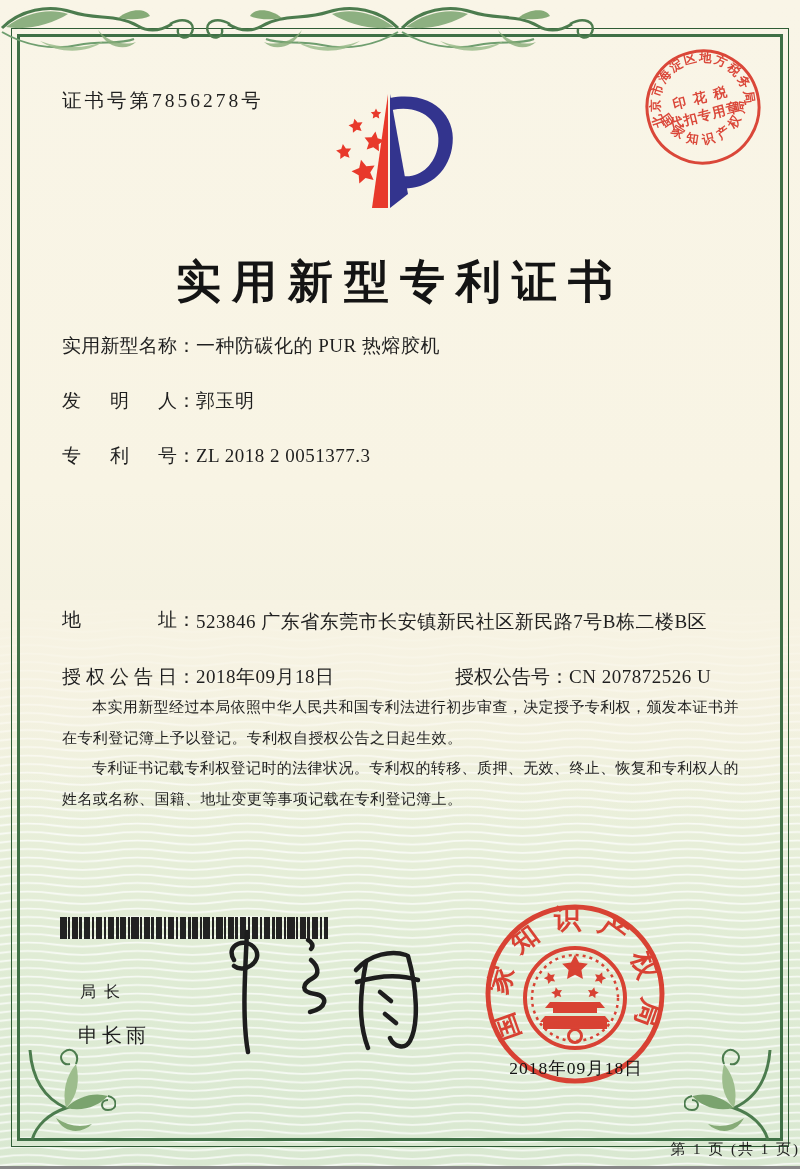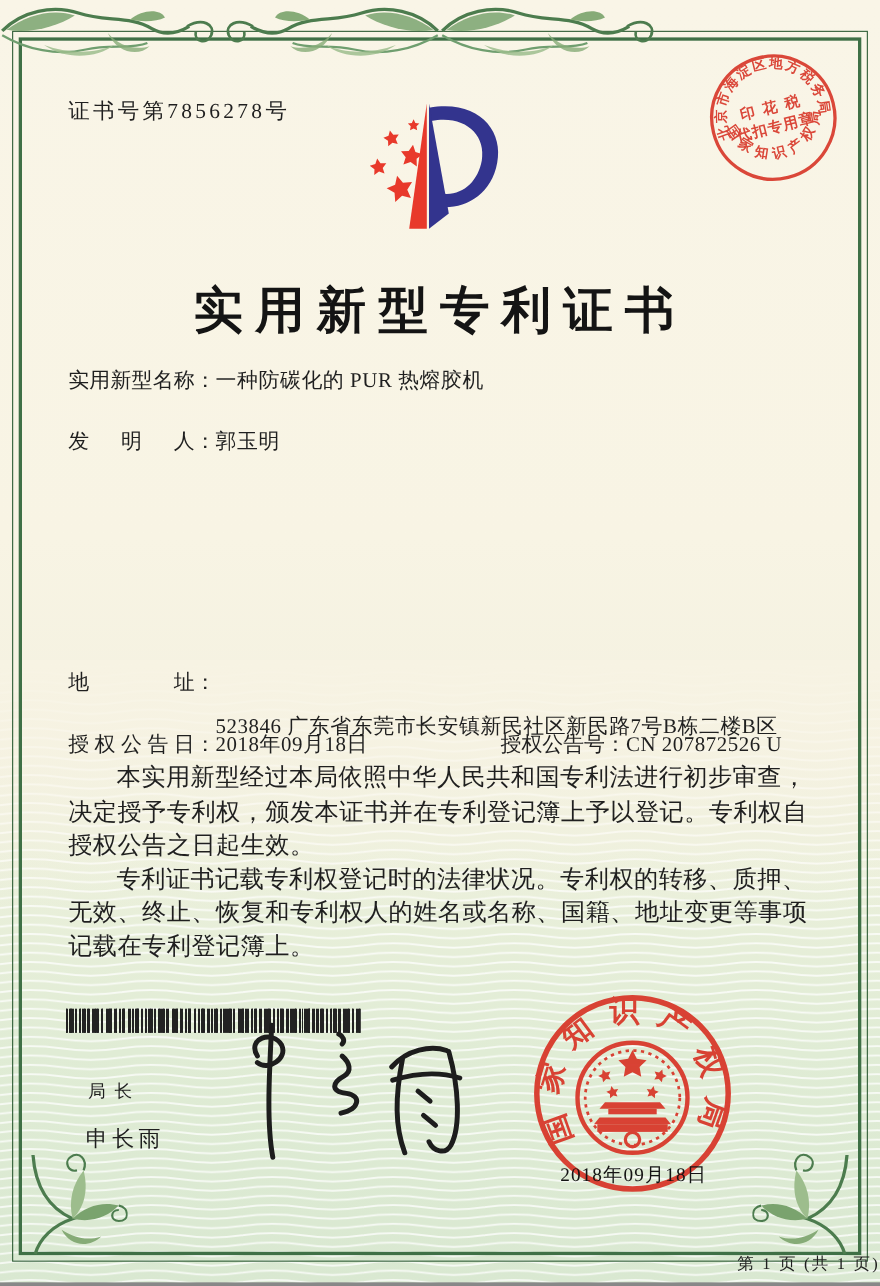--- a/index.html
+++ b/index.html
@@ -17,25 +17,25 @@
     border:3px solid #3f7046;z-index:2;pointer-events:none;}
   .ornament{position:absolute;z-index:3;}
   .cert-no{position:absolute;left:62px;top:87px;font-size:19.5px;letter-spacing:3px;z-index:4;}
   .logo{position:absolute;left:328px;top:90px;width:142px;height:128px;z-index:4;}
   .tax-stamp{position:absolute;left:636px;top:40px;width:134px;height:134px;z-index:5;
     transform:rotate(-14deg);opacity:.92;}
   .title{position:absolute;left:0;top:216px;width:100%;text-align:center;
     font-size:45px;font-weight:700;letter-spacing:11px;color:#141414;z-index:4;margin-top:36px;}
   .frow{position:absolute;left:62px;font-size:19px;white-space:nowrap;z-index:4;}
   .flabel{display:inline-block;width:115px;text-align:justify;text-align-last:justify;vertical-align:top;}
-  .fvalue{letter-spacing:.5px;margin-top:39px;}
+  .fvalue{letter-spacing:.5px;}
   .addr .fvalue{display:inline-block;white-space:normal;width:572px;line-height:30px;vertical-align:top;}
   .grant-no{position:absolute;left:393px;top:0;}
   .body-text{position:absolute;left:62px;top:692px;width:690px;z-index:4;
-    font-size:22px;line-height:30.5px;letter-spacing:.4px;}
+    font-size:15px;line-height:30.5px;letter-spacing:.4px;}
   .body-text p{margin:0;text-indent:2em;}
   .barcode{position:absolute;left:60px;top:917px;width:268px;height:22px;z-index:4;
     background:
       repeating-linear-gradient(90deg,#222 0px,#222 2px,transparent 2px,transparent 4px),
       repeating-linear-gradient(90deg,#222 0px,#222 1px,transparent 1px,transparent 6.5px),
       repeating-linear-gradient(90deg,transparent 0px,transparent 2.5px,#222 2.5px,#222 5.5px,transparent 5.5px,transparent 12px);}
   .director-title{position:absolute;left:80px;top:982px;font-size:16px;letter-spacing:8px;z-index:4;}
   .director-name{position:absolute;left:78px;top:1022px;font-size:20px;letter-spacing:4px;z-index:4;}
   .signature{position:absolute;left:190px;top:928px;width:250px;height:132px;z-index:4;}
   .seal{position:absolute;left:479px;top:898px;width:192px;height:192px;z-index:4;opacity:.95;}
@@ -134,20 +134,23 @@
   </svg>
 
   <div class="title">实用新型专利证书</div>
 
   <div class="frow" style="top:333px">
     <span class="flabel">实用新型名称</span><span>：</span><span class="fvalue">一种防碳化的 PUR 热熔胶机</span>
   </div>
   <div class="frow" style="top:388px">
     <span class="flabel">发　明　人</span><span>：</span><span class="fvalue">郭玉明</span>
   </div>
+  <div class="frow" style="top:443px">
+    <span class="flabel">专　利　号</span><span>：</span><span class="fvalue">ZL 2018 2 0051377.3</span>
+  </div>
   <div class="frow addr" style="top:607px">
     <span class="flabel">地　　址</span><span>：</span><span class="fvalue">523846 广东省东莞市长安镇新民社区新民路7号B栋二楼B区</span>
   </div>
   <div class="frow" style="top:664px;right:55px">
     <span class="flabel">授权公告日</span><span>：</span><span class="fvalue">2018年09月18日</span>
     <span class="grant-no"><span>授权公告号</span><span>：</span><span class="fvalue">CN 207872526 U</span></span>
   </div>
 
   <div class="body-text">
     <p>本实用新型经过本局依照中华人民共和国专利法进行初步审查，决定授予专利权，颁发本证书并在专利登记簿上予以登记。专利权自授权公告之日起生效。</p>

